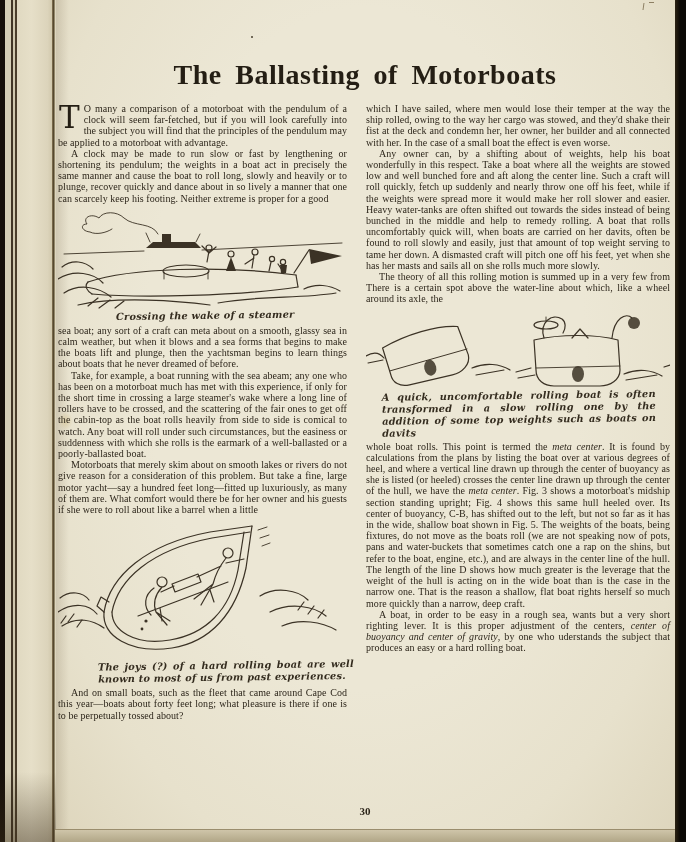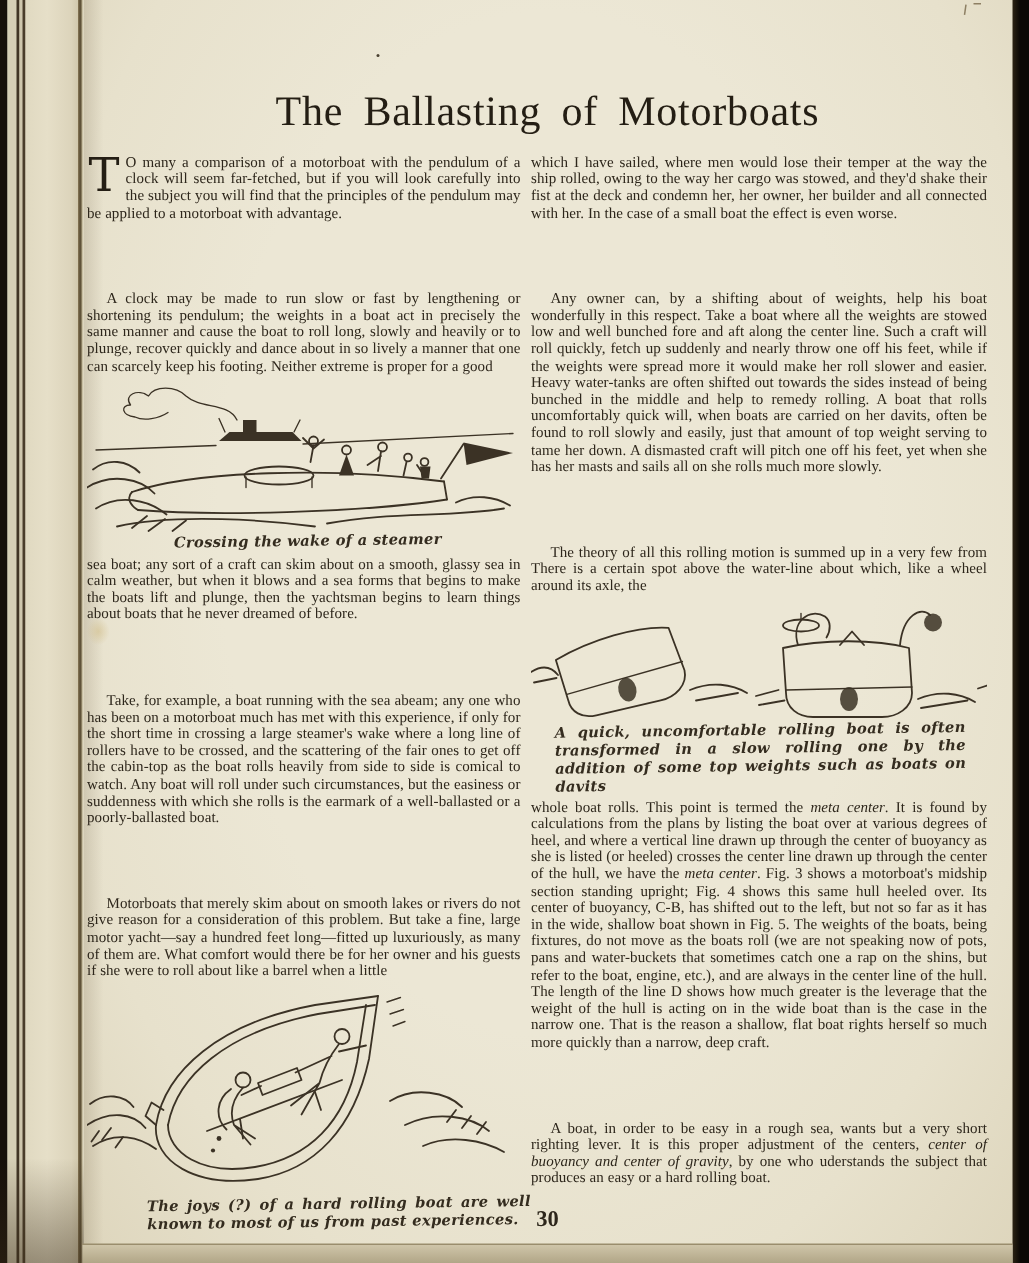--- a/index.html
+++ b/index.html
@@ -31,38 +31,38 @@
   .stain1 { position:absolute; left:58px; top:412px; width:15px; height:18px; border-radius:50%;
     background:radial-gradient(#d3c08d, rgba(211,192,141,0) 72%); opacity:.6; }
   .dot1 { position:absolute; left:251px; top:36px; width:2px; height:2px; background:#4a4030; border-radius:50%; }
   .pencil-mark { position:absolute; left:643px; top:2px; width:12px; height:9px; }
   .pencil-mark i { position:absolute; background:#8d7f63; }
   .pencil-mark i:nth-child(1){ left:0; top:1px; width:1px; height:7px; transform:rotate(8deg); }
   .pencil-mark i:nth-child(2){ left:6px; top:0; width:5px; height:1px; }
 
   
   .page-title { position:absolute; left:56px; top:40px; width:618px; text-align:center;
-    font-size:28px; font-weight:normal; letter-spacing:.5px; word-spacing:6px; color:#241e14; }
+    font-size:28px; font-weight:bold; letter-spacing:.5px; word-spacing:6px; color:#241e14; }
   .column { position:absolute; top:103px; text-align:justify; font-size:10px; line-height:11.2px;
     color:#2d261b; letter-spacing:.05px; }
   #left-col  { left:58px;  width:289px; }
-  #right-col { left:354px; width:304px; }
+  #right-col { left:366px; width:304px; }
   .para { margin:0; }
-  .para.indent { text-indent:13px;margin-top:46px; }
+  .para.indent { text-indent:13px; }
   .dropcap { float:left; font-size:31px; line-height:26px; padding:1px 4px 0 1px; color:#241e14;
     font-family:"DejaVu Serif", serif; }
   .figure { margin:5px 0 3px; }
   .figure svg { display:block; }
   .figcaption { font-family:"DejaVu Serif", serif; font-style:italic; font-weight:bold;
     font-size:9.8px; line-height:12px; color:#342c1f; transform:rotate(-0.8deg); letter-spacing:.2px; }
   #fig1-cap { padding-left:58px; width:212px; margin-top:1px; }
   #fig2-cap { padding-left:40px; width:256px; margin-top:2px; }
   #fig3-cap { padding-left:16px; width:274px; margin-top:2px; }
   .page-number { position:absolute; left:56px; width:618px; top:805px; text-align:center;
-    font-size:15px; font-weight:bold; color:#2d261b; }
+    font-size:11px; font-weight:bold; color:#2d261b; }
   .sketch path, .sketch line, .sketch ellipse, .sketch circle, .sketch rect {
     stroke:#3b3225; stroke-width:1.2; fill:none; stroke-linecap:round; stroke-linejoin:round; }
   .sketch .fill { fill:#3b3225; stroke:none; }
   .sketch .thin { stroke-width:.9; }
 </style>
 </head>
 <body>
 
 <div class="canvas">
 
@@ -134,21 +134,21 @@
           <path d="M4,58 C14,50 27,52 35,60 M0,70 C16,60 36,64 45,74 M6,84 C21,74 41,78 53,88"></path>
           <path d="M20,96 C60,87 122,92 152,96 M160,94 C202,86 242,90 278,84"></path>
           <path d="M40,89 l-10,8 M52,91 l-11,8 M66,92 l-9,7"></path>
           <path d="M246,80 C258,74 272,76 282,82"></path>
         </g>
       </svg>
       <div class="figcaption" id="fig1-cap">Crossing the wake of a steamer</div>
     </div>
 
     <div>
-        <p class="para">sea boat; any sort of a craft can skim about on a smooth, glassy sea in calm weather, but when it blows and a sea forms that begins to make the boats lift and plunge, then the yachtsman begins to learn things about boats that he never dreamed of before.</p>
+        <p class="para">sea boat; any sort of a craft can meta about on a smooth, glassy sea in calm weather, but when it blows and a sea forms that begins to make the boats lift and plunge, then the yachtsman begins to learn things about boats that he never dreamed of before.</p>
         <p class="para indent">Take, for example, a boat running with the sea abeam; any one who has been on a motorboat much has met with this experience, if only for the short time in crossing a large steamer's wake where a long line of rollers have to be crossed, and the scattering of the fair ones to get off the cabin-top as the boat rolls heavily from side to side is comical to watch. Any boat will roll under such circumstances, but the easiness or suddenness with which she rolls is the earmark of a well-ballasted or a poorly-ballasted boat.</p>
         <p class="para indent">Motorboats that merely skim about on smooth lakes or rivers do not give reason for a consideration of this problem. But take a fine, large motor yacht—say a hundred feet long—fitted up luxuriously, as many of them are. What comfort would there be for her owner and his guests if she were to roll about like a barrel when a little</p>
       </div>
 
     <div class="figure">
       <svg class="sketch" width="289" height="138" viewBox="0 0 289 138">
 
         <g>
           <path d="M46,92 C44,116 72,134 114,128 C152,122 178,94 188,48 L194,6"></path>
           <path d="M46,92 C52,56 88,24 152,12 L194,6"></path>

